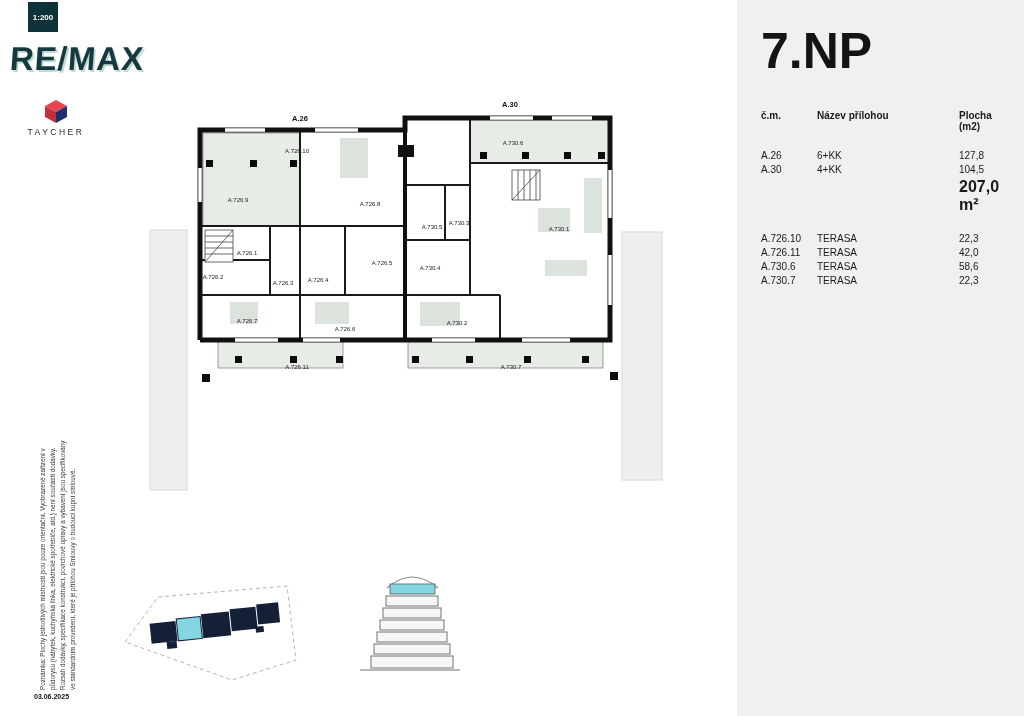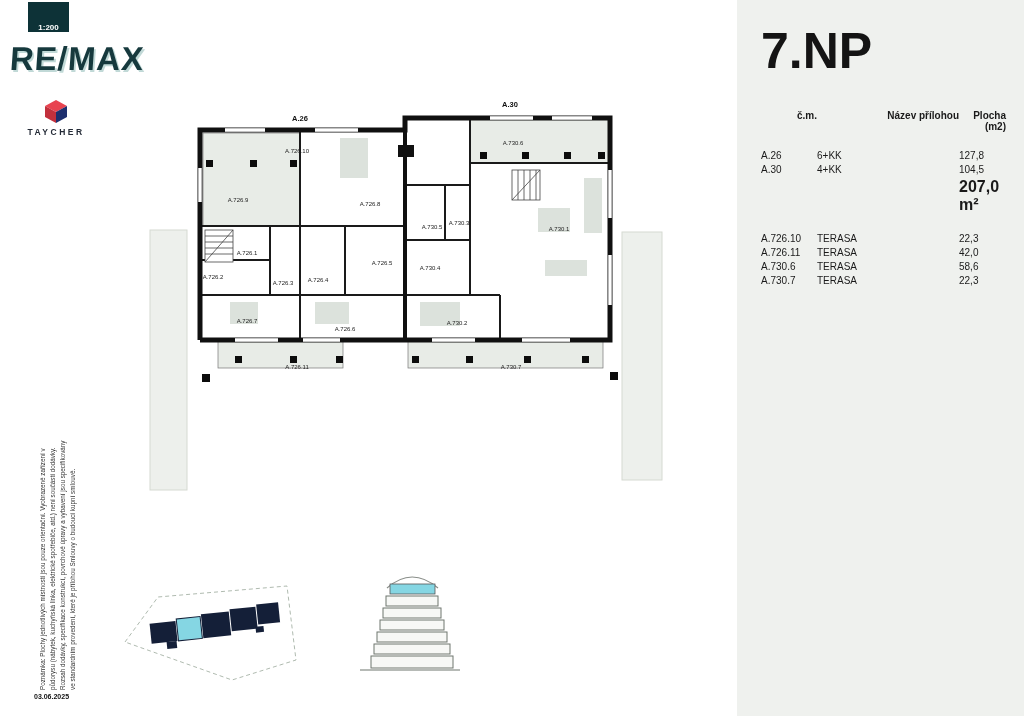--- a/index.html
+++ b/index.html
@@ -1,25 +1,25 @@
 <!DOCTYPE html>
 <html><head>
 <meta charset="utf-8">
 <style>
   * { box-sizing: border-box; }
   html,body { margin:0; padding:0; background:#ffffff; font-family:"Liberation Sans",sans-serif; }
   .page { position:relative; width:1024px; height:716px; background:#ffffff; overflow:hidden; }
 
   
-  .scale-badge { position:absolute; left:28px; top:2px; width:41px; height:30px; background:#0d3237;
-    color:#ffffff; font-size:8px; font-weight:bold; display:flex; align-items:flex-end; justify-content:center; }
+  .scale-badge { position:absolute; left:28px; top:2px; width:30px; height:30px; background:#0d3237;
+    color:#ffffff; font-size:8px; font-weight:bold; display:flex; align-items:center; justify-content:center; }
   .remax { position:absolute; left:10px; top:40px; font-size:33px; font-weight:800; letter-spacing:1px;
     color:#16393d; transform:skewX(-4deg); text-shadow:2px 2px 0 rgba(34,120,110,.28); white-space:nowrap; }
   .taycher { position:absolute; left:18px; top:98px; width:76px; text-align:center; }
-  .taycher-name { display:block; font-size:8.5px; font-weight:bold; letter-spacing:2.5px; color:#232a36; margin-top:3px; }
+  .taycher-name { display:block; font-size:8.5px; font-weight:normal; letter-spacing:2.5px; color:#232a36; margin-top:3px; }
 
   
   .side-note { position:absolute; left:38px; top:690px; width:334px; transform:rotate(-90deg);
     transform-origin:0 0; font-size:6.3px; line-height:1.6; color:#333; }
   .date { position:absolute; left:34px; top:693px; font-size:7px; font-weight:bold; color:#111; }
 
   
   .plan-svg { position:absolute; left:140px; top:90px; }
   .plan-labels { position:absolute; inset:0; pointer-events:none; }
   .plan-labels span { position:absolute; transform:translate(-50%,-50%); white-space:nowrap; }
@@ -29,21 +29,21 @@
   
   .thumb-site { position:absolute; left:105px; top:570px; }
   .thumb-section { position:absolute; left:350px; top:558px; }
 
   
   .panel { position:absolute; right:0; top:0; width:287px; height:716px; background:#eff1ee; padding:22px 18px 0 24px; }
   .panel h1 { margin:0 0 30px 0; font-size:50px; font-weight:700; color:#141414; letter-spacing:0; }
   .tbl { font-size:10px; color:#1a1a1a; }
   .thead, .trow { display:grid; grid-template-columns:56px 142px 1fr; align-items:baseline; margin-bottom:3px; }
   .thead { margin-bottom:18px; }
-  .thead span { font-weight:bold;text-align:right; }
+  .thead span { font-weight:bold; }
   .total-val { font-weight:bold; font-size:16px; }
   .tgap { height:16px; }
 </style>
 </head>
 <body>
 
 <div class="page">
 
   <div class="scale-badge">
     <span>1:200</span>

